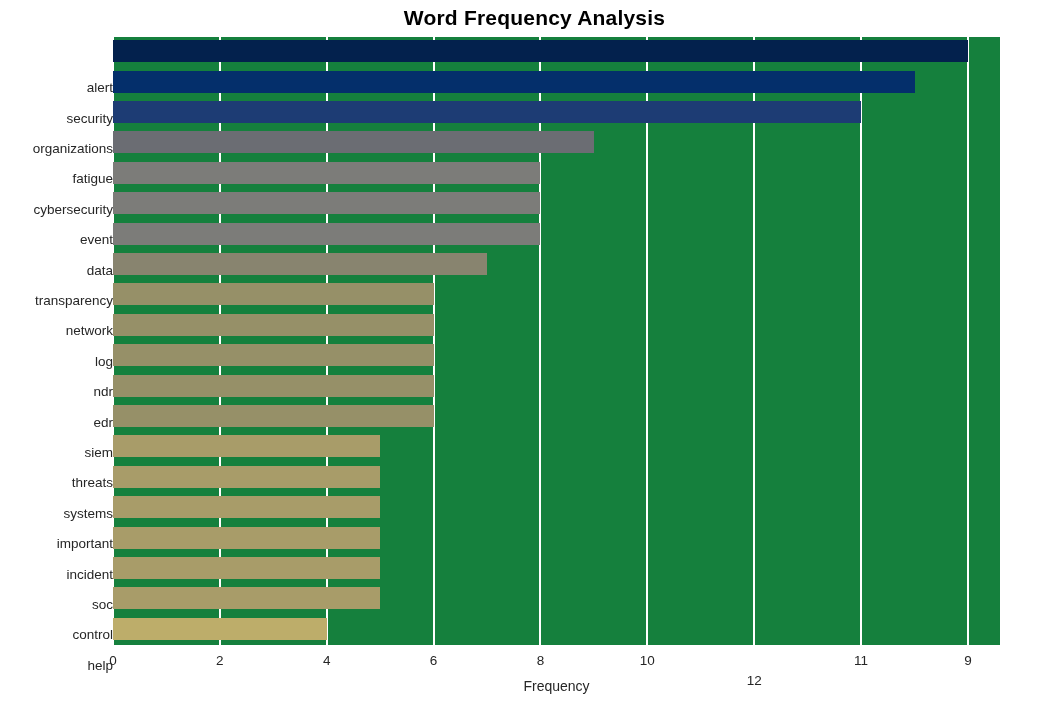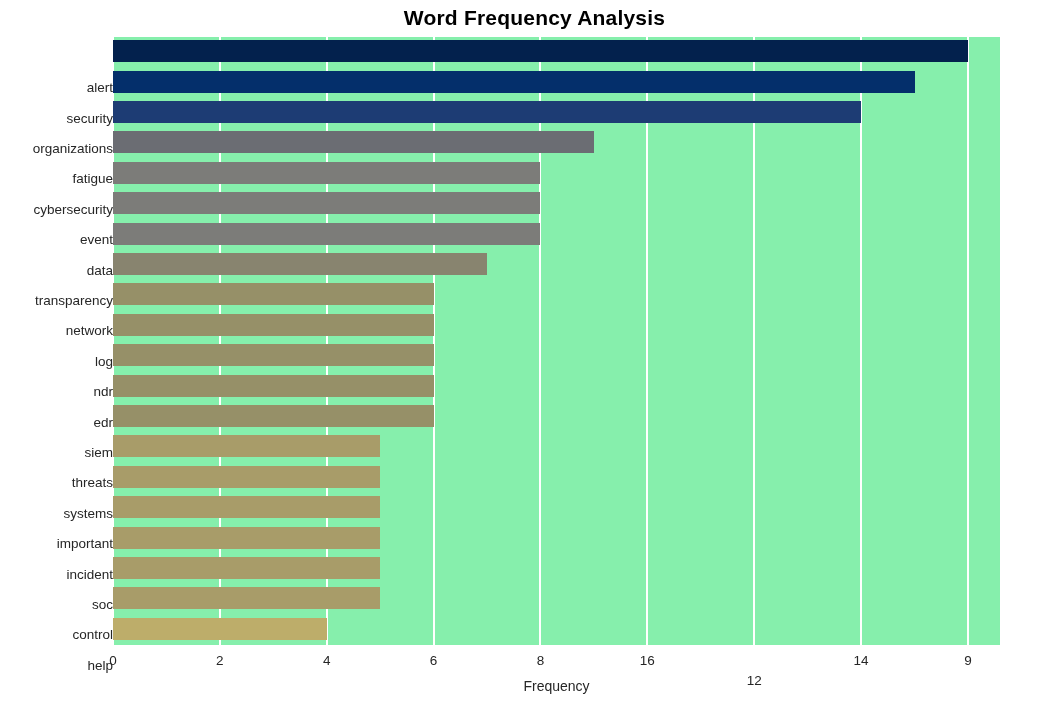--- a/index.html
+++ b/index.html
@@ -35,21 +35,21 @@
     padding-left: 8px;
   }
 
   
   #plot-area {
     position: absolute;
     left: 113px;
     top: 37px;
     width: 887px;
     height: 608px;
-    background: #86efac;
+    background: #15803d;
     overflow: visible;
   }
 
   .vgrid {
     position: absolute;
     top: 0;
     bottom: 0;
     width: 2px;
     background: #ffffff;
   }
@@ -217,21 +217,21 @@
       </div>
   </div>
 
   <div id="x-axis">
     <div id="x-ticks">
         <div class="xtick" style="left: 0px;">0</div>
         <div class="xtick" style="left: 106.867px;">2</div>
         <div class="xtick" style="left: 213.735px;">4</div>
         <div class="xtick" style="left: 320.602px;">6</div>
         <div class="xtick" style="left: 427.47px;">8</div>
-        <div class="xtick" style="left: 534.337px;">16</div>
+        <div class="xtick" style="left: 534.337px;">10</div>
         <div class="xtick" style="left: 641.205px; margin-top: 20px;">12</div>
-        <div class="xtick" style="left: 748.072px;">14</div>
+        <div class="xtick" style="left: 748.072px;">11</div>
         <div class="xtick" style="left: 854.94px;">9</div>
       </div>
     <div id="x-axis-title">Frequency</div>
   </div>
 
 </div>
 
 </body></html>

